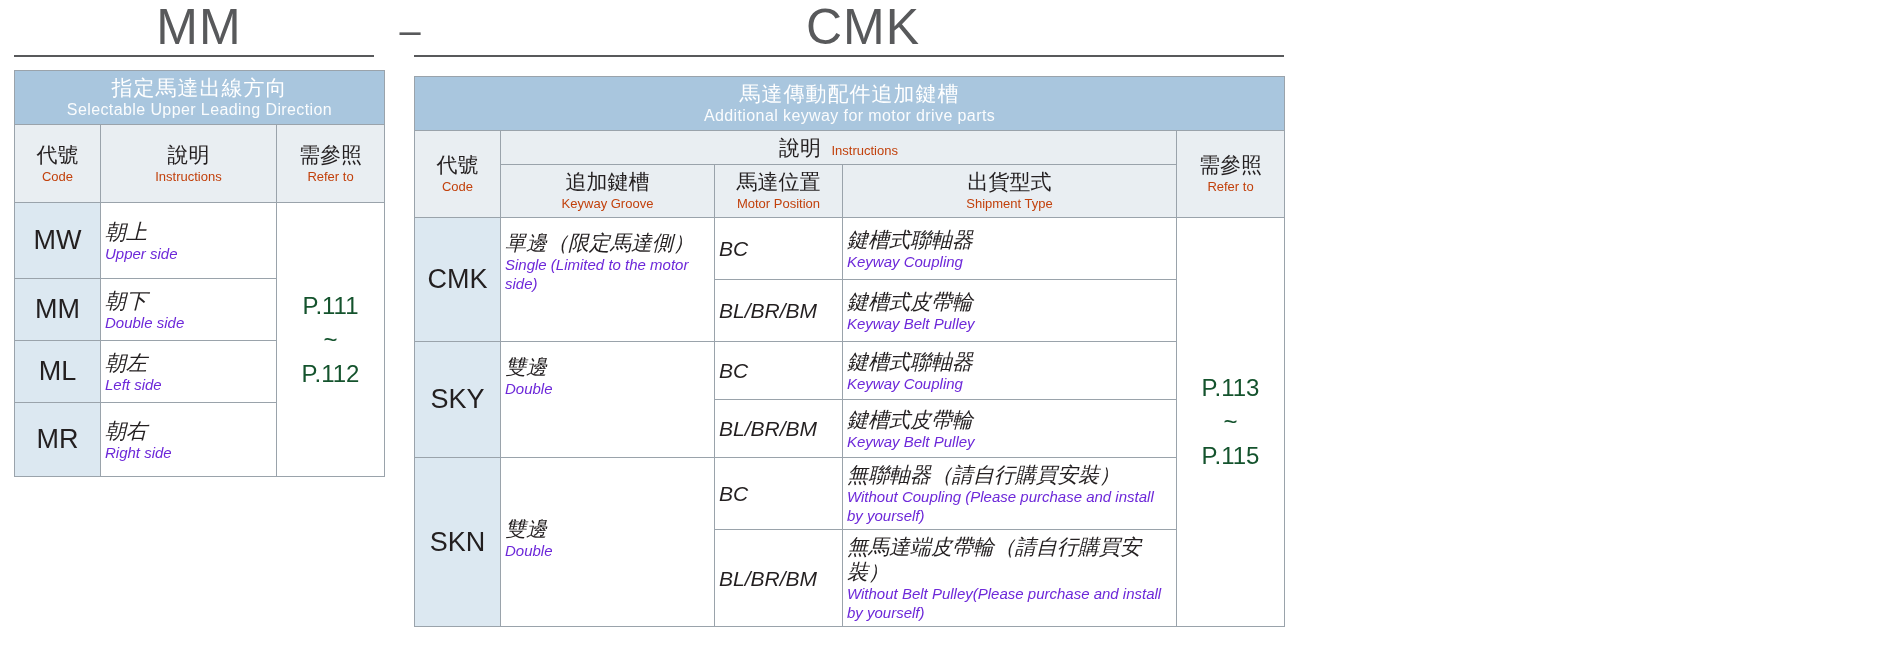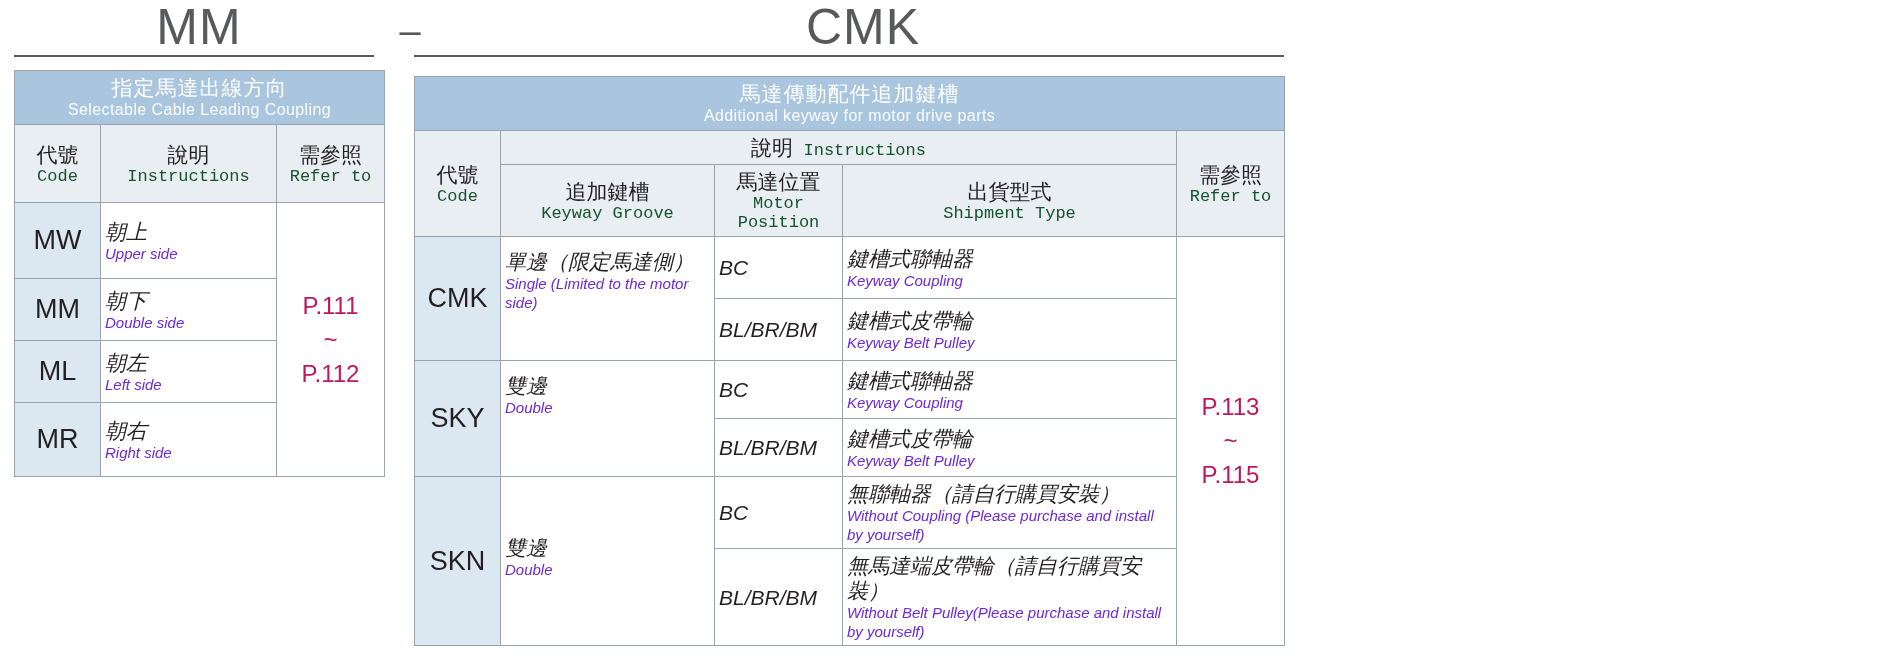--- a/index.html
+++ b/index.html
@@ -86,36 +86,36 @@
   .band .cn { font-size: 21px; letter-spacing: 1px; line-height: 25px; }
   .band .en { font-size: 16px; letter-spacing: 0.4px; line-height: 20px; opacity: .95; }
 
   .sub {
     background: #e9eef2;
     text-align: center;
     color: #231f20;
     padding: 7px 4px 8px 4px;
   }
   .sub .cn { font-size: 21px; line-height: 25px; }
-  .sub .en { font-size: 17px; line-height: 19px; color: #14532d; font-family: Liberation Mono, monospace; }
+  .sub .en { font-size: 13px; line-height: 19px; color: #c2410c; }
 
   .cell-cn { font-size: 21px; color: #231f20; line-height: 25px; }
   .cell-en { font-size: 15px; color: #6d28d9; line-height: 19px; }
   .codecell {
     text-align: center;
     font-size: 27px;
     color: #231f20;
     background: #ffffff;
   }
   .lightblue { background: #dce8f1; }
   .pad { padding: 6px 8px 7px 10px; font-style: italic; }
   .refcell {
     text-align: center;
     font-size: 24px;
-    color: #be185d;
+    color: #14532d;
     line-height: 34px;
     background: #ffffff;
   }
 
   
   #left-table { left: 14px; top: 70px; width: 370px; }
   
   #right-table { left: 414px; top: 76px; width: 870px; }
 </style>
 </head>
@@ -134,21 +134,21 @@
   <table class="tbl" id="left-table">
     <colgroup>
       <col style="width:86px">
       <col style="width:176px">
       <col style="width:108px">
     </colgroup>
     <tbody>
       <tr>
         <td class="band" colspan="3">
           <div class="cn">指定馬達出線方向</div>
-          <div class="en">Selectable Cable Leading Coupling</div>
+          <div class="en">Selectable Upper Leading Direction</div>
         </td>
       </tr>
       <tr>
         <td class="sub" style="height:78px">
           <div class="cn">代號</div>
           <div class="en">Code</div>
         </td>
         <td class="sub">
           <div class="cn">說明</div>
           <div class="en">Instructions</div>

